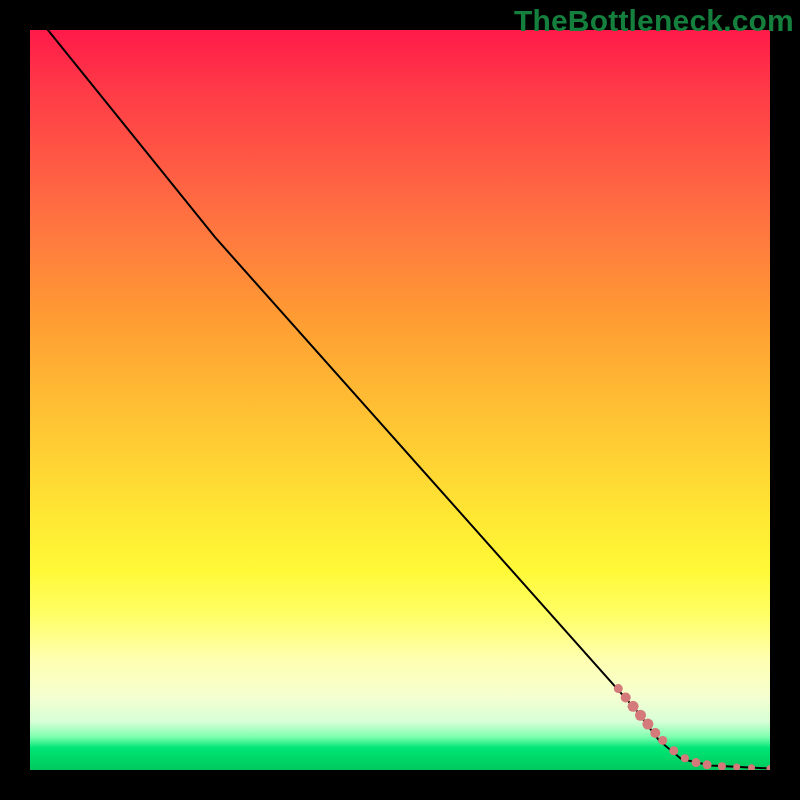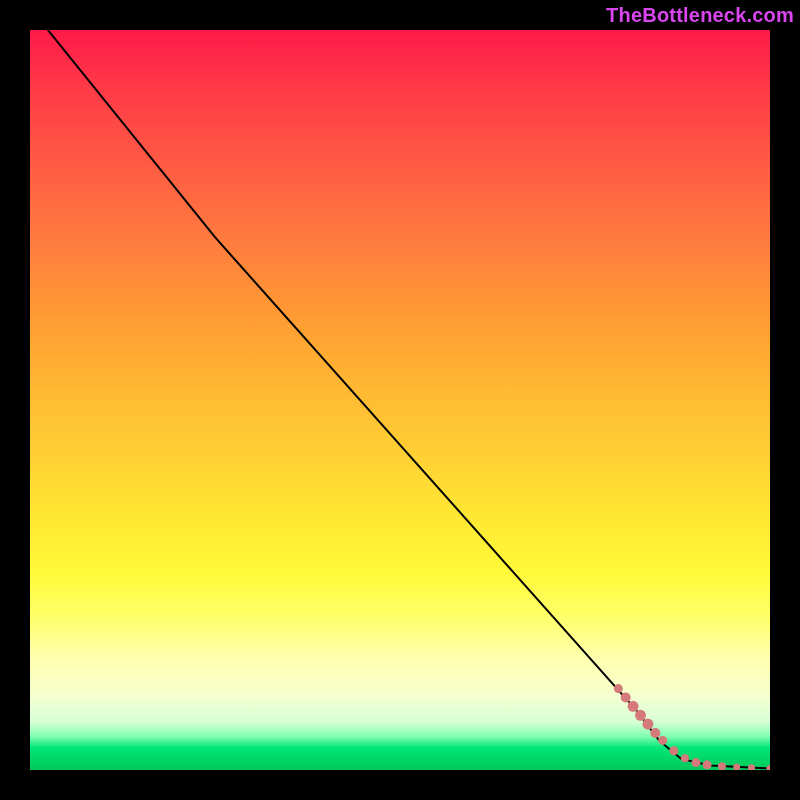--- a/index.html
+++ b/index.html
@@ -41,22 +41,22 @@
       #7fffb0 95.5%,
       #00e676 97%,
       #00d264 99%,
       #00c85c 100%
     );
   }
   .watermark {
     position: absolute;
     top: 4px;
     right: 6px;
-    color: #d946ef;
-    font-size: 20px;
+    color: #15803d;
+    font-size: 30px;
     font-weight: 600;
     letter-spacing: 0.2px;
     user-select: none;
   }
   svg.overlay {
     position: absolute;
     left: 0;
     top: 0;
     width: 740px;
     height: 740px;

